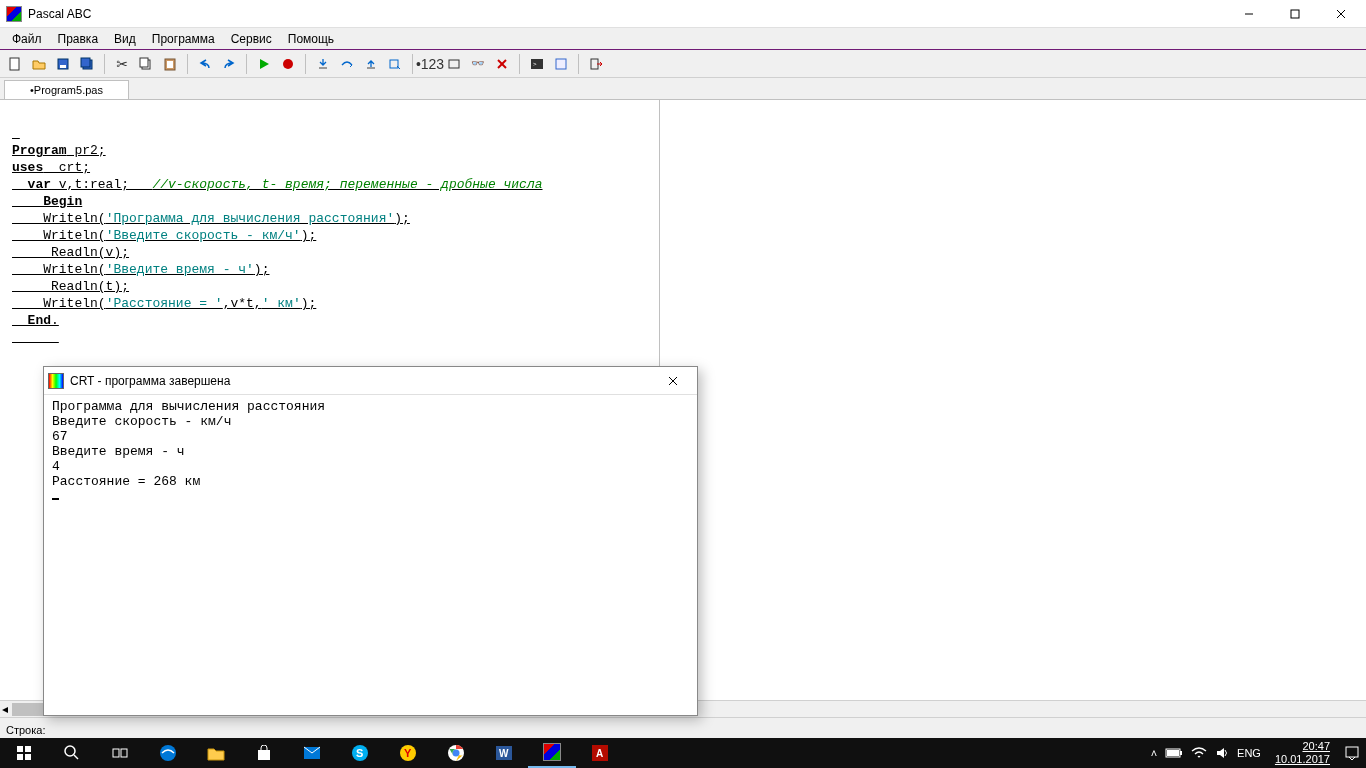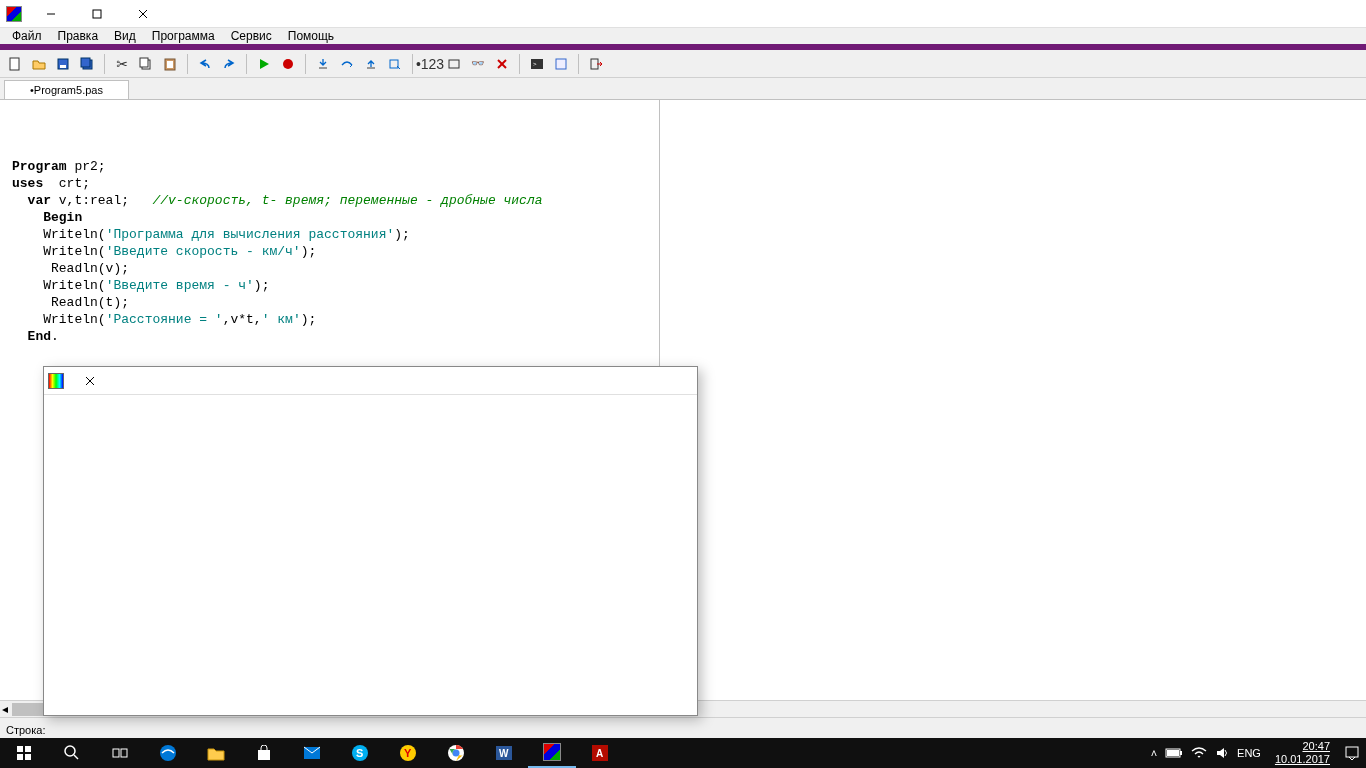--- a/index.html
+++ b/index.html
@@ -2,32 +2,32 @@
 <html><head>
 <meta charset="utf-8">
 <style>
 * { margin:0; padding:0; box-sizing:border-box; }
 body { font-family:"Segoe UI",Tahoma,sans-serif; font-size:12px; width:1366px; height:768px; background:#fff; overflow:hidden; position:relative; }
 .titlebar { height:28px; background:#fff; display:flex; align-items:center; padding:0 2px; border-bottom:1px solid #e0e0e0; }
 .titlebar .ico { width:16px; height:16px; margin:0 6px 0 4px; background:linear-gradient(135deg,#d00 0,#d00 33%,#00d 33%,#00d 66%,#0a0 66%); border:1px solid #888; }
 .titlebar .ttl { flex:1; font-size:12px; color:#000; }
 .winbtns { display:flex; }
 .winbtn { width:46px; height:28px; display:flex; align-items:center; justify-content:center; color:#666; font-size:11px; }
-.menubar { height:22px; background:#f0f0f0; display:flex; align-items:center; padding:0 4px; border-bottom:6px solid #701a75; }
+.menubar { height:22px; background:#f0f0f0; display:flex; align-items:center; padding:0 4px; border-bottom:1px solid #701a75; }
 .menuitem { padding:2px 8px; font-size:12px; color:#000; }
 .toolbar { height:28px; background:#f0f0f0; display:flex; align-items:center; padding:0 4px; border-bottom:1px solid #d0d0d0; gap:2px; }
 .tbtn { width:22px; height:22px; display:flex; align-items:center; justify-content:center; font-size:14px; color:#333; border:1px solid transparent; }
 .sep { width:1px; height:20px; background:#c0c0c0; margin:0 4px; }
 .tabs { height:22px; background:#f0f0f0; display:flex; align-items:flex-end; padding:0 4px; border-bottom:1px solid #c0c0c0; }
 .tab { padding:3px 25px; font-size:11px; background:#fff; border:1px solid #c0c0c0; border-bottom:none; color:#000; }
 .editor-wrap { position:relative; height:617px; }
 .editor-split { display:flex; height:100%; }
 .editor-left { width:660px; border-right:1px solid #c0c0c0; }
 .editor-right { flex:1; }
-.editor { padding:24px 12px; font-family:"Courier New",monospace; font-size:13px; line-height:17px; white-space:pre; color:#000; }
+.editor { padding:8px 12px; font-family:"Courier New",monospace; font-size:13px; line-height:17px; white-space:pre; color:#000;text-decoration:underline; }
 .kw { color:#000; font-weight:bold; }
 .str { color:#008080; }
 .com { color:#008000; font-style:italic; }
 .hscroll { position:absolute; bottom:0; left:0; right:0; height:17px; background:#f0f0f0; border-top:1px solid #d0d0d0; display:flex; align-items:center; }
 .hscroll .thumb { width:40px; height:13px; background:#c0c0c0; margin-left:2px; }
 .statusbar { height:22px; background:#f0f0f0; border-top:1px solid #d0d0d0; display:flex; align-items:center; padding:12px 6px; font-size:11px; }
 .crtwin { position:absolute; left:43px; top:366px; width:655px; height:350px; background:#fff; border:1px solid #888; box-shadow:4px 4px 12px rgba(0,0,0,.25); }
 .crttitle { height:28px; display:flex; align-items:center; padding:0 4px; border-bottom:1px solid #e0e0e0; }
 .crttitle .ico2 { width:16px; height:16px; margin-right:6px; background:linear-gradient(90deg,#f00,#ff0,#0f0,#0ff,#00f); border:1px solid #666; }
 .crttitle .t { flex:1; font-size:12px; }
@@ -38,20 +38,21 @@
 .tbitem { width:48px; height:30px; display:flex; align-items:center; justify-content:center; font-size:15px; }
 .tray { margin-left:auto; display:flex; align-items:center; padding-right:6px; gap:8px; font-size:11px; }
 .clock { text-align:right; line-height:13px; padding:0 6px;text-decoration:underline; }
 svg { display:block; }
 </style>
 </head>
 <body>
 
 <div class="titlebar">
   <div class="ico"></div>
+  <div class="ttl">Pascal ABC</div>
   <div class="winbtns">
     <div class="winbtn">
         <svg width="10" height="10">
           <line x1="1" y1="5" x2="9" y2="5" stroke="#000" stroke-width="1"></line>
         </svg>
       </div>
     <div class="winbtn">
         <svg width="10" height="10">
           <rect x="1" y="1" width="8" height="8" fill="none" stroke="#000" stroke-width="1"></rect>
         </svg>
@@ -223,27 +224,35 @@
     </div>
 </div>
 
 <div class="statusbar">
   <span>Строка:</span>
 </div>
 
 <div class="crtwin">
   <div class="crttitle">
     <div class="ico2"></div>
+    <div class="t">CRT - программа завершена</div>
     <div class="crtclose">
         <svg width="10" height="10">
           <line x1="1" y1="1" x2="9" y2="9" stroke="#000"></line>
           <line x1="9" y1="1" x2="1" y2="9" stroke="#000"></line>
         </svg>
       </div>
   </div>
+  <div class="crtbody"><span>Программа для вычисления расстояния
+Введите скорость - км/ч
+67
+Введите время - ч
+4
+Расстояние = 268 км</span>
+<span class="cursor"></span></div>
 </div>
 
 <div class="taskbar">
   <div class="tbitem">
       <svg width="15" height="15">
         <rect x="0" y="0" width="6" height="6" fill="#fff"></rect>
         <rect x="8" y="0" width="6" height="6" fill="#fff"></rect>
         <rect x="0" y="8" width="6" height="6" fill="#fff"></rect>
         <rect x="8" y="8" width="6" height="6" fill="#fff"></rect>
       </svg>

